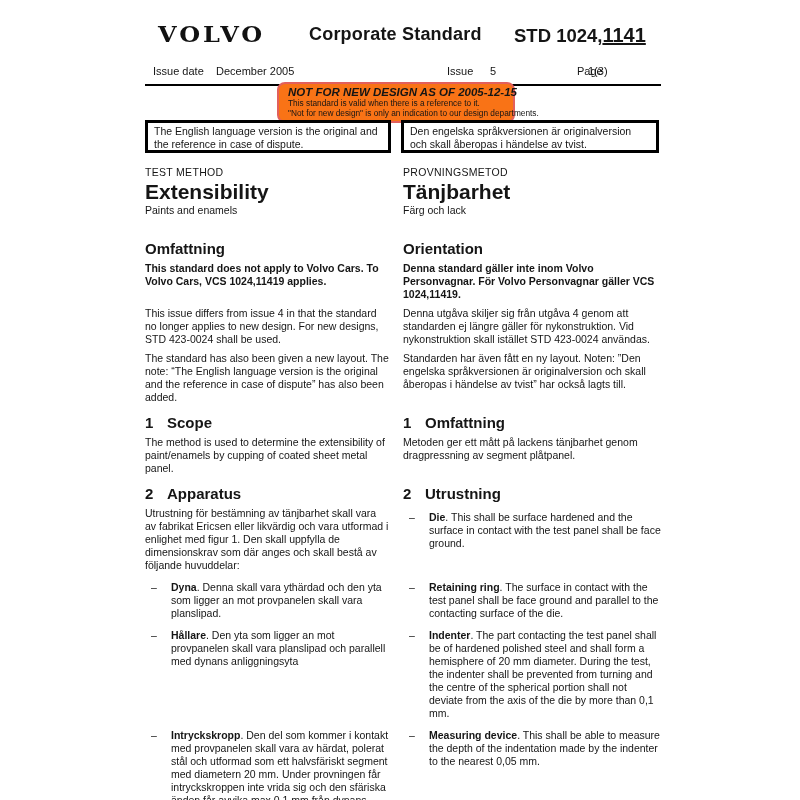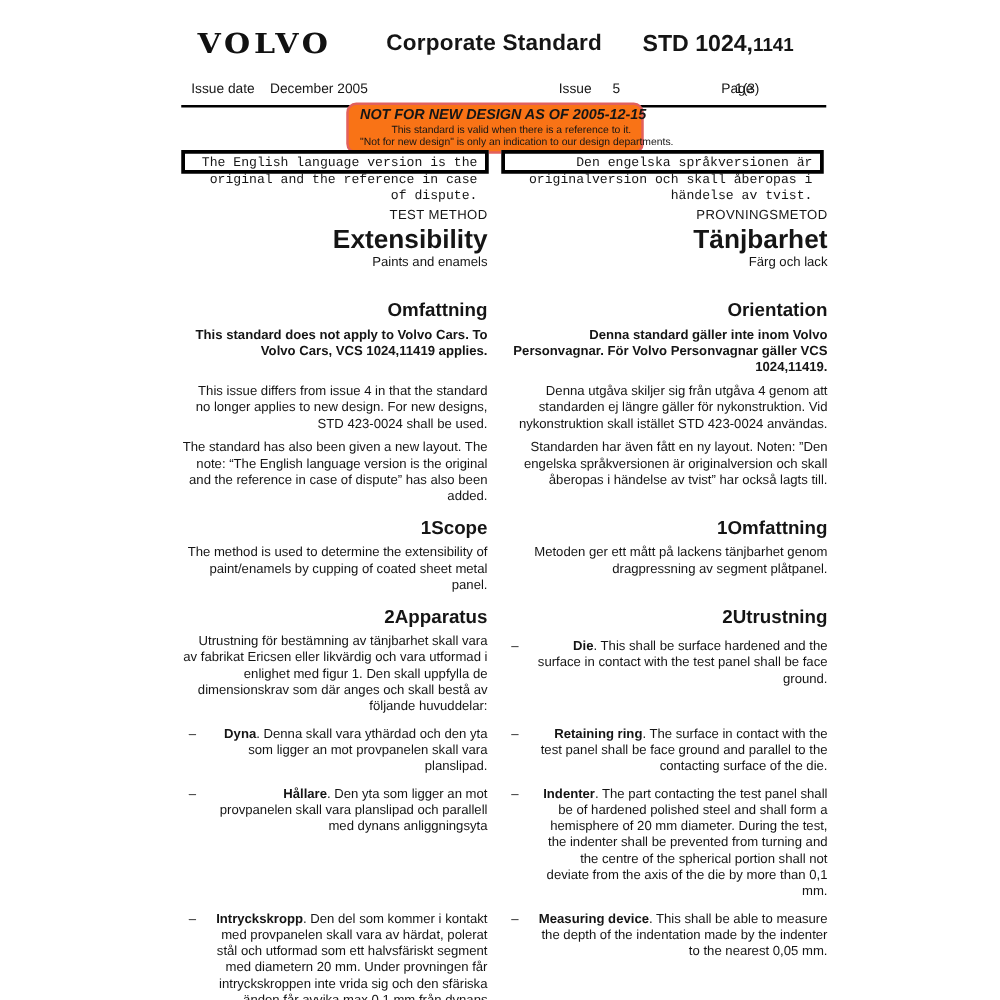--- a/index.html
+++ b/index.html
@@ -1,45 +1,45 @@
 <!DOCTYPE html>
 <html><head>
 <meta charset="utf-8">
 <style>
   html,body{margin:0;padding:0;background:#ffffff;}
   .page{
     position:relative;width:800px;height:800px;background:#ffffff;overflow:hidden;
-    font-family:"Liberation Sans", sans-serif;color:#151515;text-align:right;
+    font-family:"Liberation Sans", sans-serif;color:#151515;
     -webkit-font-smoothing:antialiased;
   }
   
   .logo{
     position:absolute;left:158px;top:21px;
     font-family:"DejaVu Serif", serif;font-weight:bold;font-size:24px;
     letter-spacing:3px;color:#111;transform:scaleY(0.92);transform-origin:top left;
   }
   .corp-title{position:absolute;left:309px;top:24px;font-size:18px;font-weight:bold;letter-spacing:0.2px;}
   .doc-number{position:absolute;left:514px;top:24px;font-size:18.5px;font-weight:bold;white-space:nowrap;}
-  .doc-number .suffix{font-size:15px;}
+  .doc-number .suffix{font-size:20px;text-decoration:underline;}
   .meta{position:absolute;top:65px;font-size:11px;}
   .m-issuedate-label{left:153px;} .m-issuedate-value{left:216px;}
   .m-issue-label{left:447px;}    .m-issue-value{left:490px;}
   .m-page-label{left:577px;}     .m-page-value{left:588px;}
   .rule{position:absolute;left:145px;top:84px;width:516px;height:2px;background:#000;}
   
   .notice{
     position:absolute;left:277px;top:82px;width:238px;box-sizing:border-box;
     border:2px solid #e2605c;border-radius:8px;background:#f97316;padding:2px 8px 3px 9px;
   }
   .notice-title{font-size:11.5px;font-weight:bold;font-style:italic;line-height:13px;white-space:nowrap;}
   .notice-line{font-size:8.3px;line-height:9.6px;white-space:nowrap;}
   
   .lang-box{
-    position:absolute;top:120px;height:19px;box-sizing:border-box;border:3px solid #000;
-    background:#fff;padding:2px 6px;font-size:10.5px;line-height:13px;font-family:Liberation Mono, monospace;
+    position:absolute;top:120px;height:33px;box-sizing:border-box;border:3px solid #000;
+    background:#fff;padding:2px 6px;font-size:10.5px;line-height:13px;
   }
   .lang-en{left:145px;width:246px;}
   .lang-sv{left:401px;width:258px;}
   
   .content{
     position:absolute;left:145px;top:166px;width:517px;
     display:grid;grid-template-columns:245px 259px;column-gap:13px;
   }
   .kicker{font-size:10.5px;letter-spacing:0.3px;}
   .doc-title{font-size:21px;font-weight:bold;line-height:24px;margin-top:2px;}

